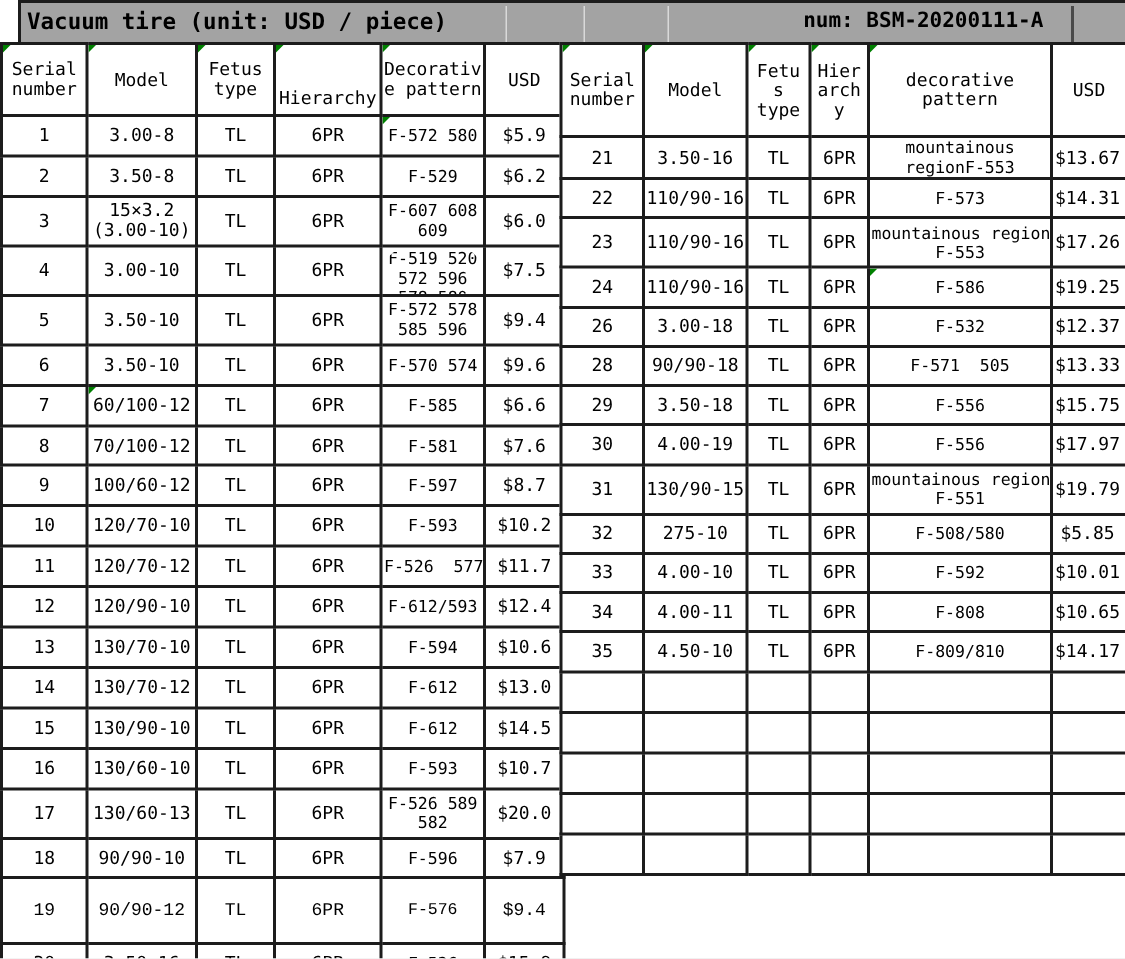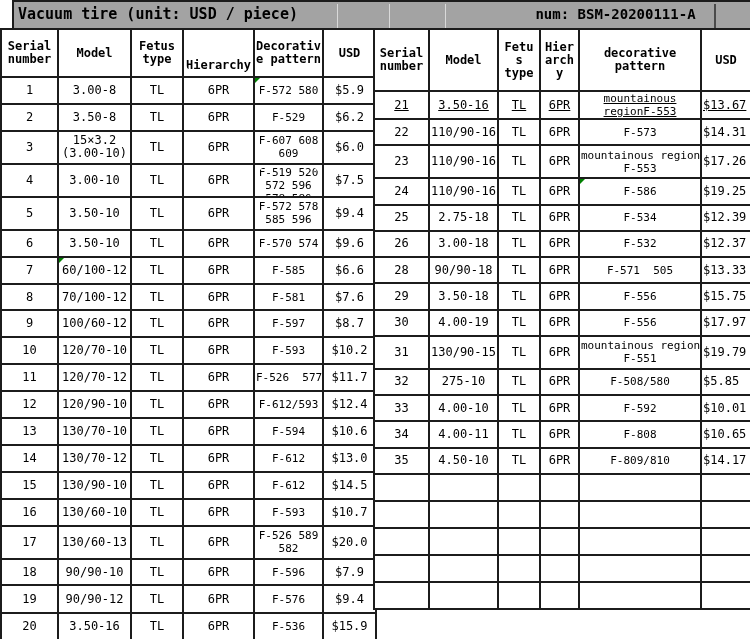--- a/index.html
+++ b/index.html
@@ -35,26 +35,26 @@
   #tbl-left  { position:absolute; left:0;   top:28px; width:375px; }
   #tbl-right { position:absolute; left:373px; top:28px; width:377px; }
   th, td {
     border: 2px solid #1c1c1c;
     text-align: center; vertical-align: middle;
     font-size: 12px; line-height: 13px;
     padding: 0 1px; overflow: hidden;
     position: relative;
     font-weight: normal;
   }
-  th { font-weight: bold; border-radius: 17px; }
+  th { font-weight: normal; }
   #tbl-left  th:nth-child(4) { vertical-align: bottom; padding-bottom: 4px; }
   .txt { white-space: pre; }
   td.pattern .txt { font-size: 11px; }
   #tbl-left td.pattern .txt { font-size: 11px; }
-  #tbl-right td.usd { text-align: left; padding-right: 3px; }
+  #tbl-right td.usd { text-align: center; padding-right: 3px; }
   .clip { display:block; height:30px; overflow:hidden; margin-top:1px;border-radius:14px; }
   .flag {
     position:absolute; left:0; top:0; width:0; height:0;
     border-top: 5px solid #008000; border-right: 5px solid transparent;
   }
 </style>
 </head>
 <body>
 
 <div class="sheet">
@@ -236,21 +236,21 @@
           <td class="usd"><span class="txt">$20.0</span></td>
         </tr>
         <tr style="height: 26.9px;">
           <td><span class="txt">18</span></td>
           <td><span class="txt">90/90-10</span></td>
           <td><span class="txt">TL</span></td>
           <td><span class="txt">6PR</span></td>
           <td class="pattern"><span class="txt">F-596</span></td>
           <td class="usd"><span class="txt">$7.9</span></td>
         </tr>
-        <tr style="height: 28px;">
+        <tr style="height: 44px; font-family: Liberation Mono, monospace;">
           <td><span class="txt">19</span></td>
           <td><span class="txt">90/90-12</span></td>
           <td><span class="txt">TL</span></td>
           <td><span class="txt">6PR</span></td>
           <td class="pattern"><span class="txt">F-576</span></td>
           <td class="usd"><span class="txt">$9.4</span></td>
         </tr>
         <tr style="height: 26.9px;">
           <td><span class="txt">20</span></td>
           <td><span class="txt">3.50-16</span></td>
@@ -281,21 +281,21 @@
 type</span><span class="flag"></span></th>
           <th><span class="txt">Hier
 arch
 y</span><span class="flag"></span></th>
           <th><span class="txt">decorative
 pattern</span><span class="flag"></span></th>
           <th><span class="txt">USD</span></th>
         </tr>
       </thead>
     <tbody>
-        <tr style="height: 17px; text-decoration: underline;">
+        <tr style="height: 17px;">
           <td><span class="txt">21</span></td>
           <td><span class="txt">3.50-16</span></td>
           <td><span class="txt">TL</span></td>
           <td><span class="txt">6PR</span></td>
           <td class="pattern"><span class="txt">mountainous
 regionF-553</span></td>
           <td class="usd"><span class="txt">$13.67</span></td>
         </tr>
         <tr style="height: 26.25px;">
           <td><span class="txt">22</span></td>
@@ -316,28 +316,20 @@
         </tr>
         <tr style="height: 26.25px;">
           <td><span class="txt">24</span></td>
           <td><span class="txt">110/90-16</span></td>
           <td><span class="txt">TL</span></td>
           <td><span class="txt">6PR</span></td>
           <td class="pattern"><span class="txt">F-586</span><span class="flag"></span></td>
           <td class="usd"><span class="txt">$19.25</span></td>
         </tr>
         <tr style="height: 26.25px;">
-          <td><span class="txt">25</span></td>
-          <td><span class="txt">2.75-18</span></td>
-          <td><span class="txt">TL</span></td>
-          <td><span class="txt">6PR</span></td>
-          <td class="pattern"><span class="txt">F-534</span></td>
-          <td class="usd"><span class="txt">$12.39</span></td>
-        </tr>
-        <tr style="height: 26.25px;">
           <td><span class="txt">26</span></td>
           <td><span class="txt">3.00-18</span></td>
           <td><span class="txt">TL</span></td>
           <td><span class="txt">6PR</span></td>
           <td class="pattern"><span class="txt">F-532</span></td>
           <td class="usd"><span class="txt">$12.37</span></td>
         </tr>
         <tr style="height: 26.25px; padding-left: 40px;">
           <td><span class="txt">28</span></td>
           <td><span class="txt">90/90-18</span></td>

